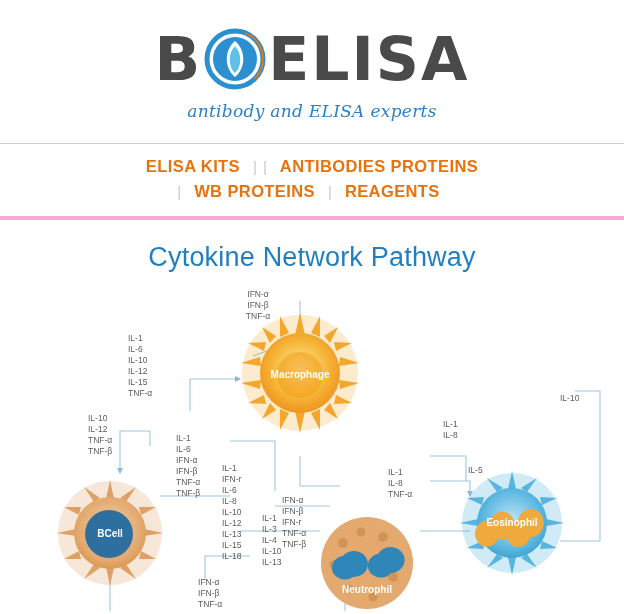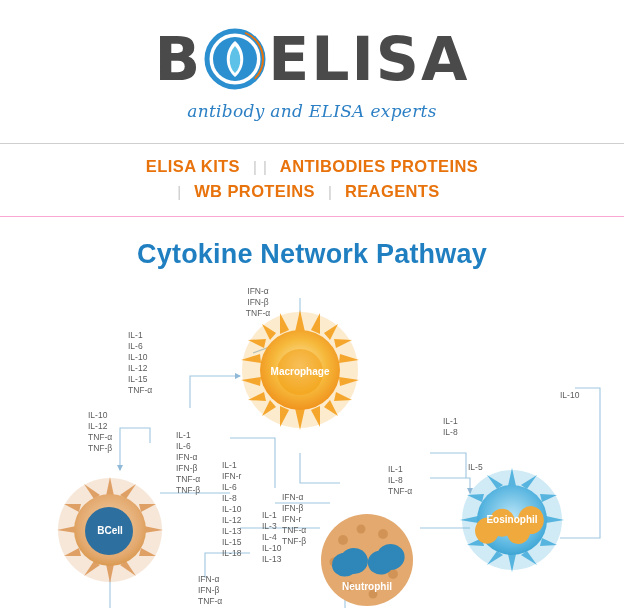--- a/index.html
+++ b/index.html
@@ -67,21 +67,21 @@
     font-family: "DejaVu Serif", serif;
     font-style: italic;
     font-size: 17px;
     color: #2b7fc4;
     letter-spacing: 0.3px;
   }
 
   
   .nav {
     background: #ffffff;
-    border-bottom: 1px solid #f9a8d4;
+    border-bottom: 4px solid #f9a8d4;
     padding: 10px 0 12px 0;
     text-align: right;
   }
   .nav-row {
     display: flex;
     justify-content: center;
     align-items: center;
     flex-wrap: nowrap;
   }
   .nav-item {
@@ -99,21 +99,21 @@
     font-size: 15px;
     padding: 0 3px;
     user-select: none;
   }
 
   
   .title {
     text-align: center;
     color: #1f7fc0;
     font-size: 27px;
-    font-weight: bold;
+    font-weight: normal;
     margin: 22px 0 8px 0;
     letter-spacing: 0.2px;
   }
 
   
   .diagram-wrap {
     position: relative;
     width: 624px;
     height: 330px;
     overflow: hidden;

